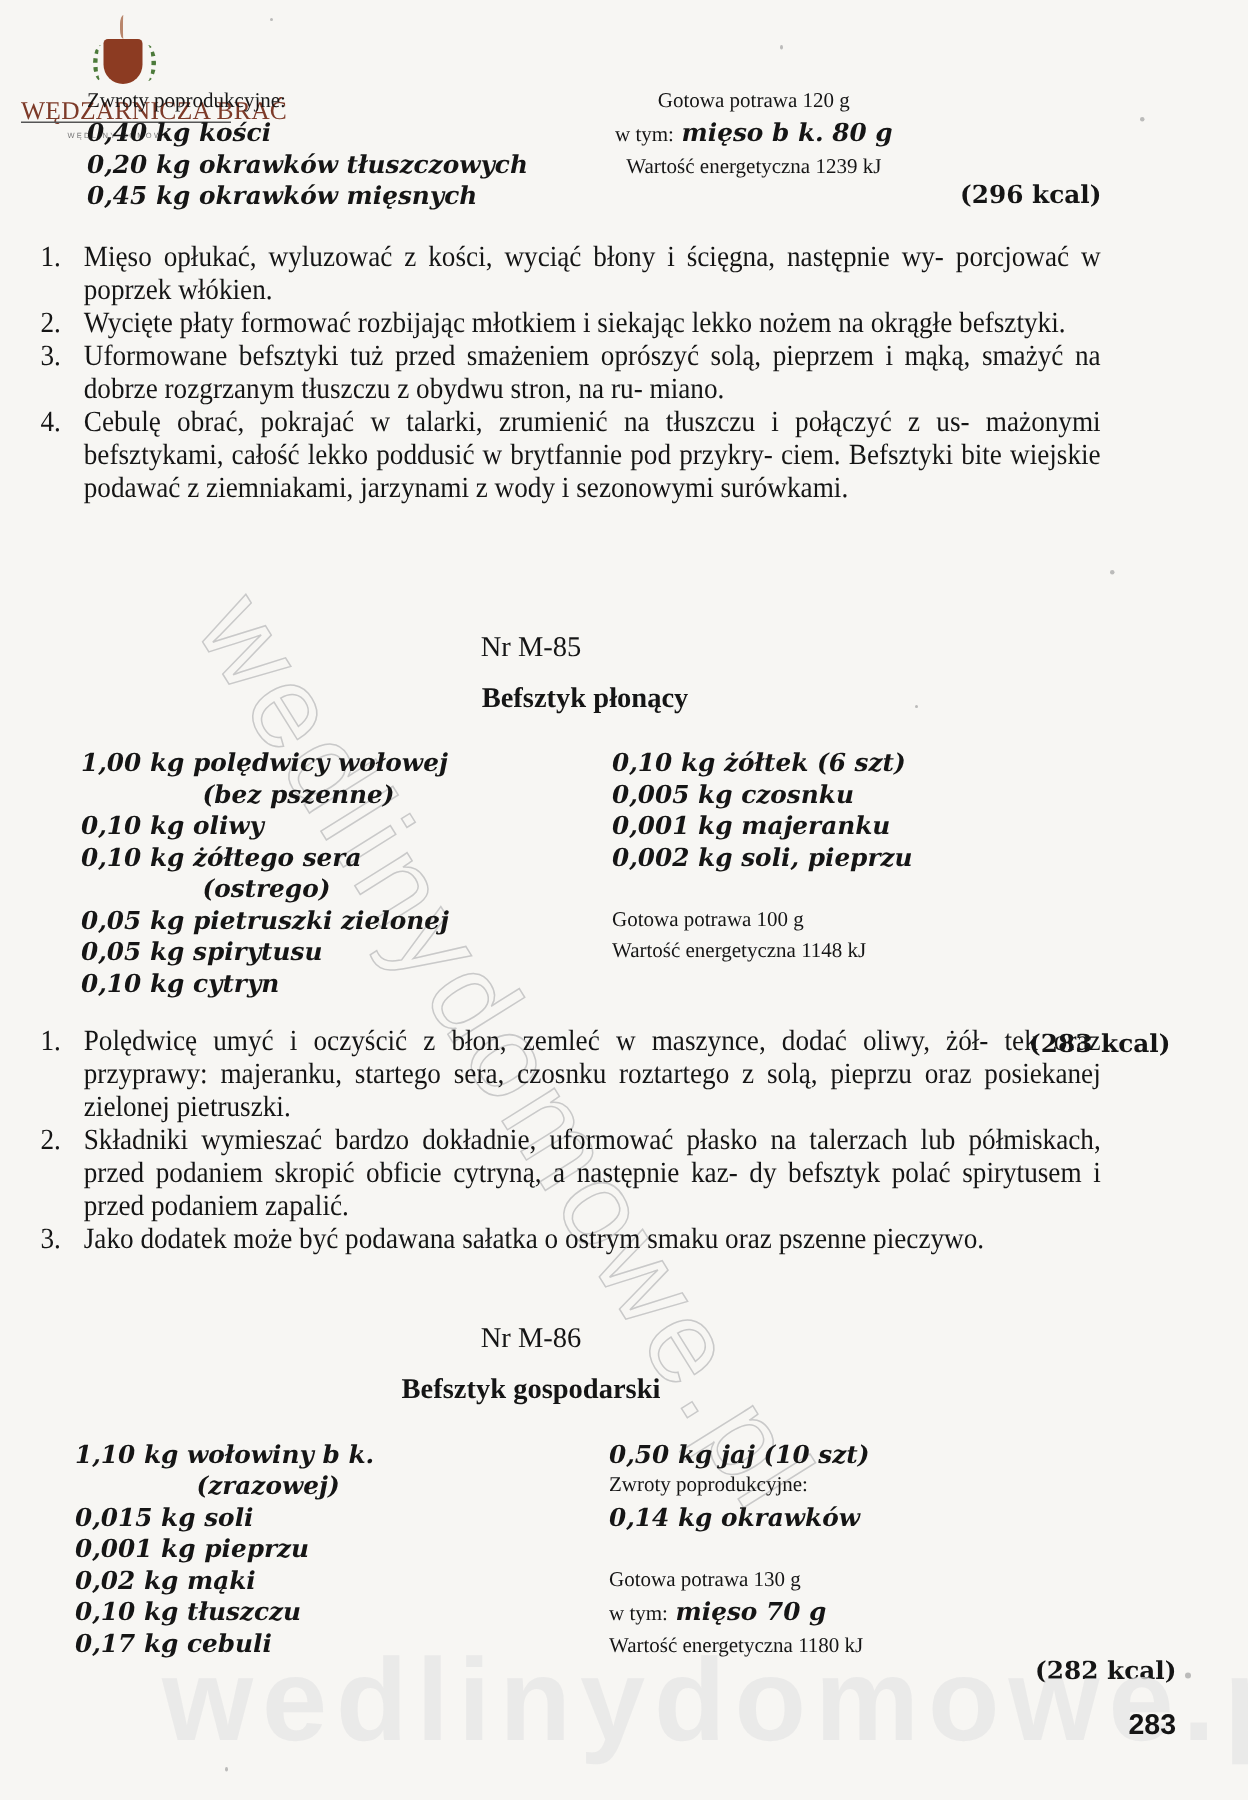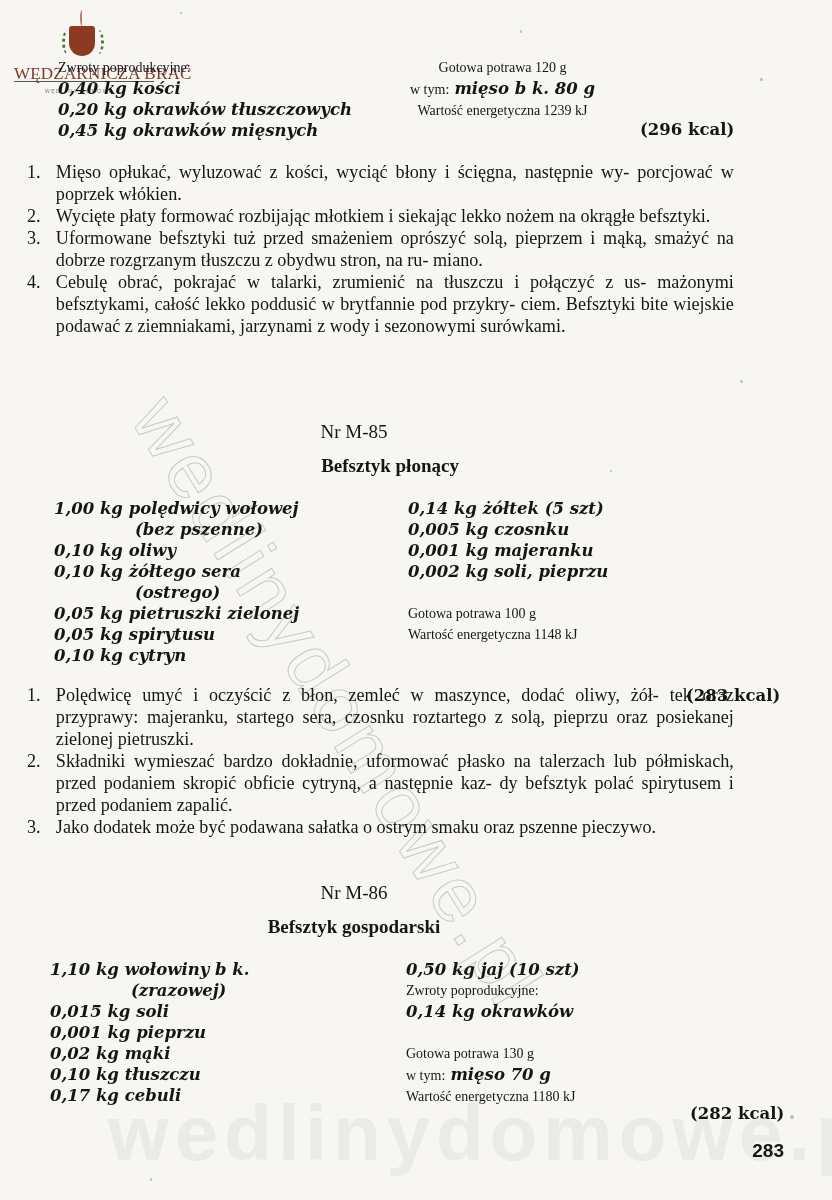--- a/index.html
+++ b/index.html
@@ -113,21 +113,21 @@
     <div class="ital">1,00 kg polędwicy wołowej</div>
     <div class="ital indent">(bez pszenne)</div>
     <div class="ital">0,10 kg oliwy</div>
     <div class="ital">0,10 kg żółtego sera</div>
     <div class="ital indent">(ostrego)</div>
     <div class="ital">0,05 kg pietruszki zielonej</div>
     <div class="ital">0,05 kg spirytusu</div>
     <div class="ital">0,10 kg cytryn</div>
   </div>
   <div class="block" style="left:408px; top:498px;">
-    <div class="ital">0,14 kg żółtek (5 szt)</div>
+    <div class="ital">0,10 kg żółtek (6 szt)</div>
     <div class="ital">0,005 kg czosnku</div>
     <div class="ital">0,001 kg majeranku</div>
     <div class="ital">0,002 kg soli, pieprzu</div>
     <div>&nbsp;</div>
     <div class="rom-bold">Gotowa potrawa 100 g</div>
     <div class="rom-bold">Wartość energetyczna 1148 kJ</div>
   </div>
   <div class="kcal" style="left:686px; top:645px;margin-top:41px;">(283 kcal)</div>
 
   <div class="steps" style="top:684px;">

